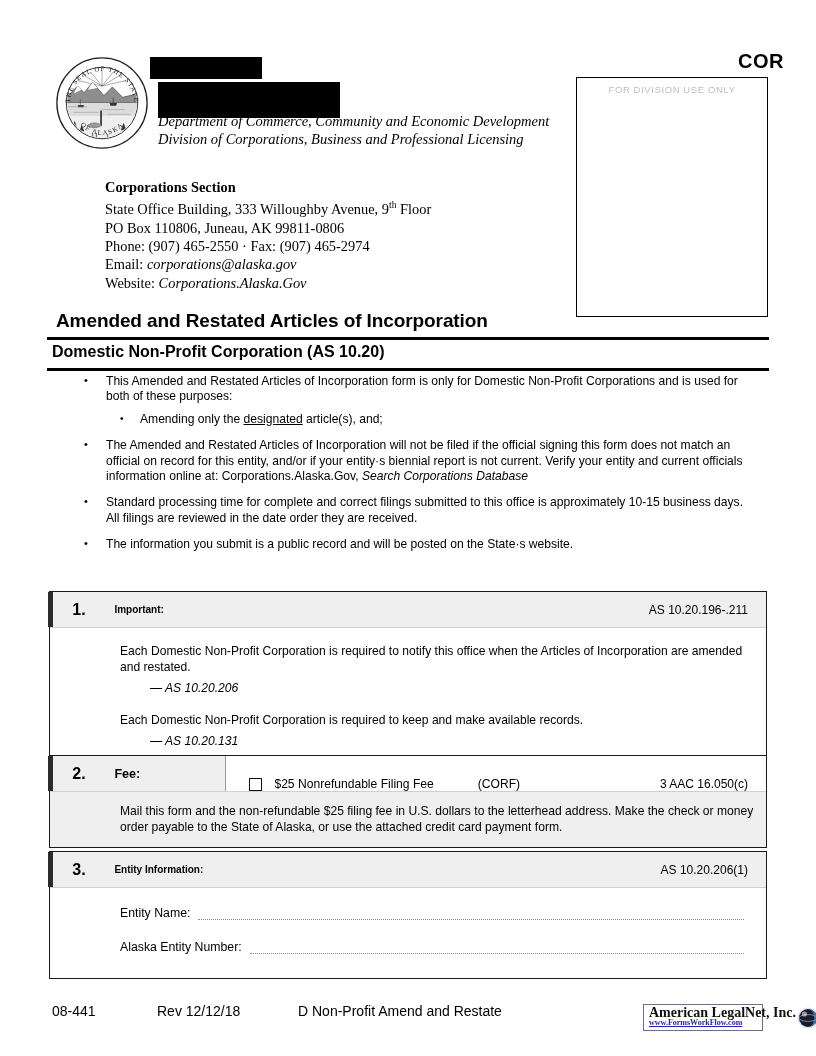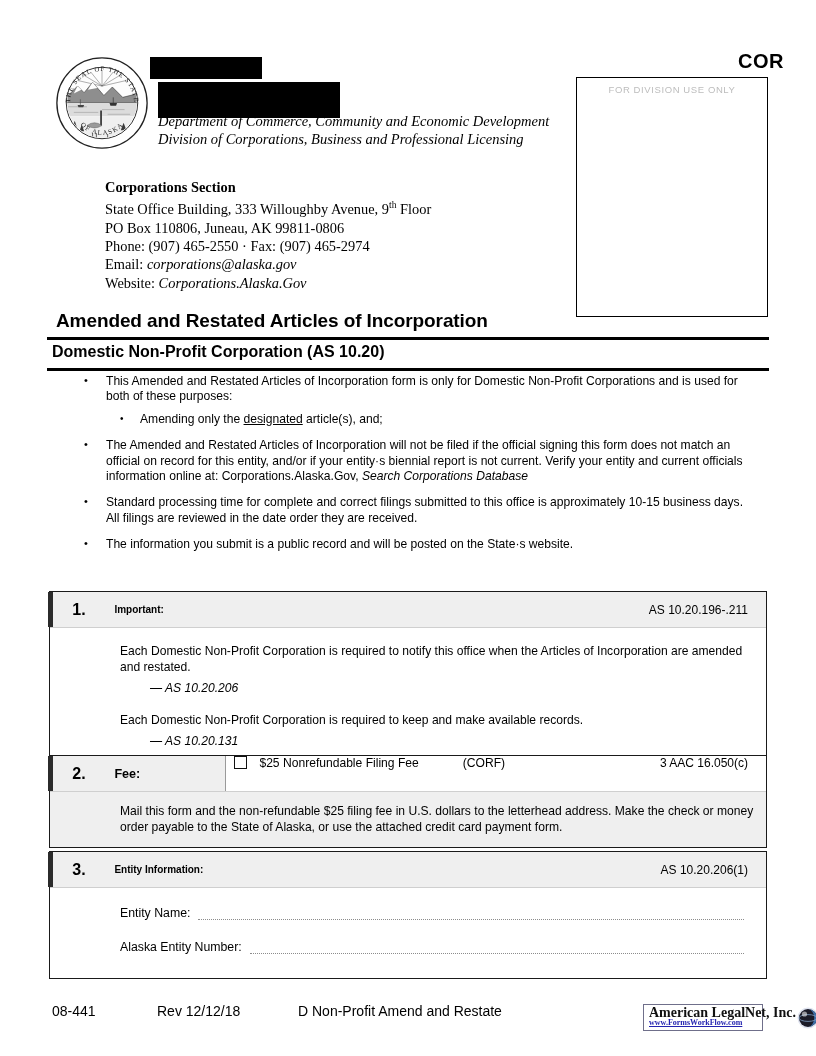--- a/index.html
+++ b/index.html
@@ -170,25 +170,25 @@
   #section-2 { top: 755px; }
   #section-2 .sec-head { height: 35px; background: #efefef; border-bottom: none; }
   .fee-label {
     font-size: 12.6px; font-weight: bold;
     width: 125px;
     padding-left: 14px;
   }
   .fee-right {
     flex: 1;
     display: flex;
-    align-items: flex-start;
+    align-items: flex-end;
     background: #ffffff;
     border-left: 1px solid #9a9a9a;
     height: 100%;
-    padding-left: 8px;
+    padding-left: 23px;
   }
   .checkbox {
     width: 13px; height: 13px;
     border: 1.3px solid #111111;
     background: #ffffff;
     margin-right: 12px;
     flex: 0 0 auto;
   }
   .fee-text { font-size: 12.1px; }
   .fee-code-paren { font-size: 12.1px; margin-left: 44px; }

